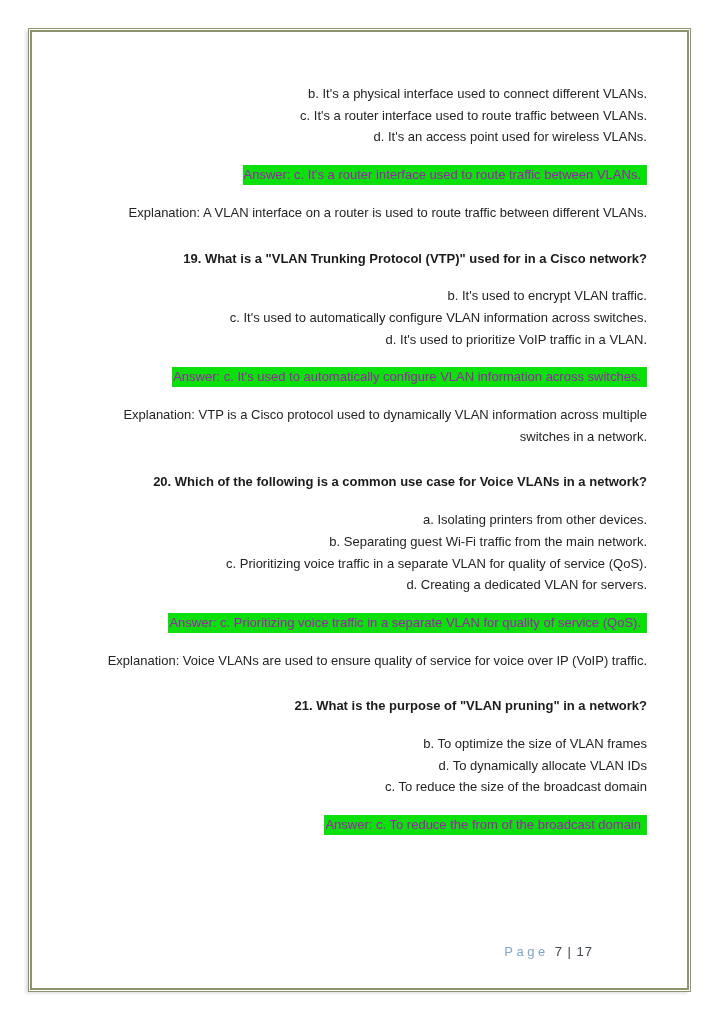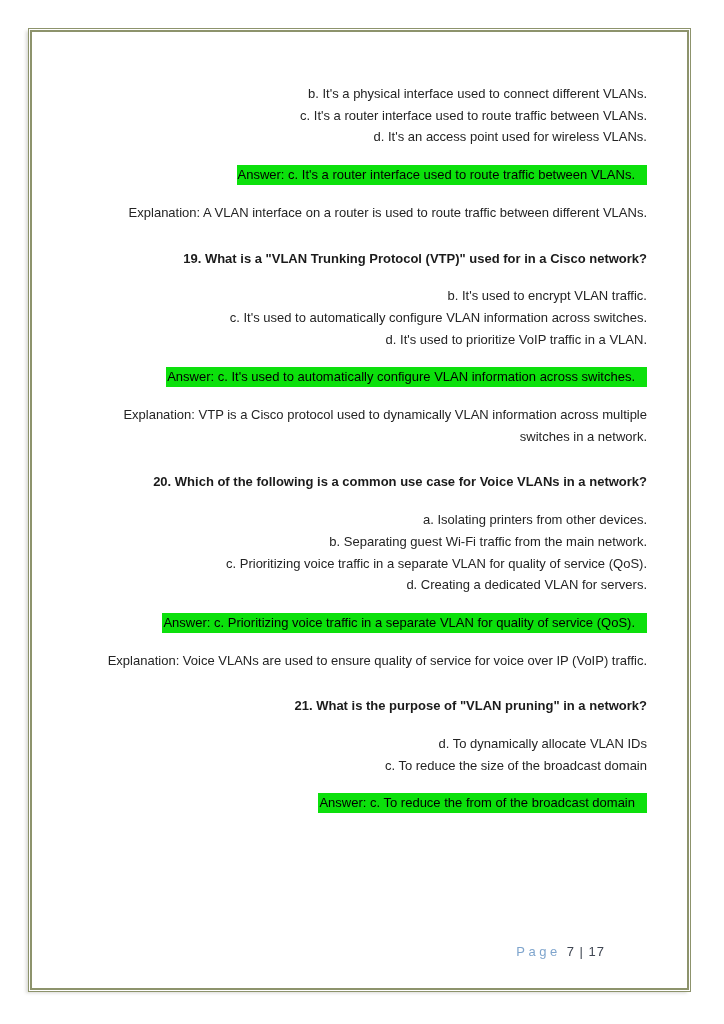--- a/index.html
+++ b/index.html
@@ -36,27 +36,27 @@
   .opts { margin: 0 0 16px 0; }
   .opts p { margin: 0; }
   .q-title {
     font-weight: bold;
     margin: 24px 0 16px 0 !important;
     color: #1b1b1b;
   }
   .answer-line { margin: 0 0 16px 0; }
   .answer-line mark {
     background: var(--highlight, #0ce00c);
-    color: #000000;
-    padding: 2px 12px 3px 1px;
+    color: #a21caf;
+    padding: 2px 6px 3px 1px;
   }
   .explanation { margin: 0 0 16px 0; }
   .footer {
     position: absolute;
-    top: 944px; right: 119px;
+    top: 944px; right: 131px;
     font-size: 13px;
     white-space: nowrap;
   }
   .footer .page-word {
     color: var(--footer_accent, #7fa5cd);
     letter-spacing: 3.5px;
     margin-right: 6px;
   }
   .footer .page-num {
     color: var(--footer_number, #3f4652);
@@ -99,20 +99,21 @@
           <p>c. Prioritizing voice traffic in a separate VLAN for quality of service (QoS).</p>
           <p>d. Creating a dedicated VLAN for servers.</p>
         </div>
         <p class="answer-line"><mark>Answer: c. Prioritizing voice traffic in a separate VLAN for quality of service (QoS).</mark></p>
         <p class="explanation">Explanation: Voice VLANs are used to ensure quality of service for voice over IP (VoIP) traffic.</p>
       </section>
 
       <section>
         <p class="q-title">21. What is the purpose of "VLAN pruning" in a network?</p>
         <div class="opts">
+          <p>b. To optimize the size of VLAN frames</p>
           <p>d. To dynamically allocate VLAN IDs</p>
           <p>c. To reduce the size of the broadcast domain</p>
         </div>
         <p class="answer-line"><mark>Answer: c. To reduce the from of the broadcast domain</mark></p>
       </section>
 
     </div>
   </div>
 </div>
 

